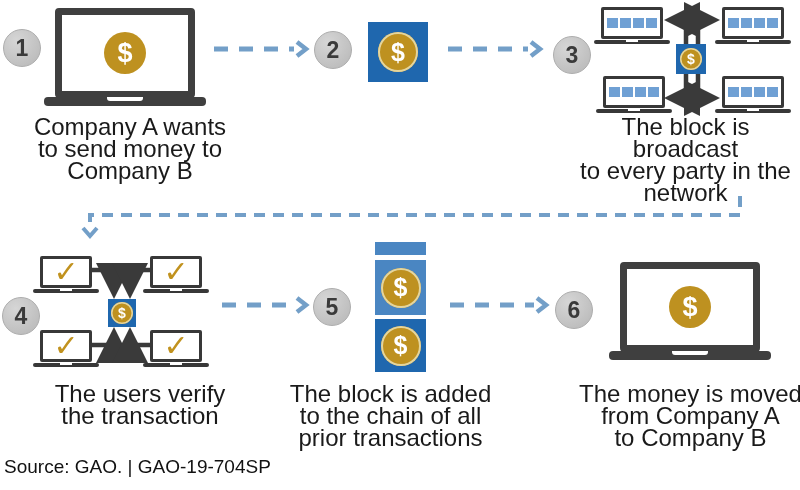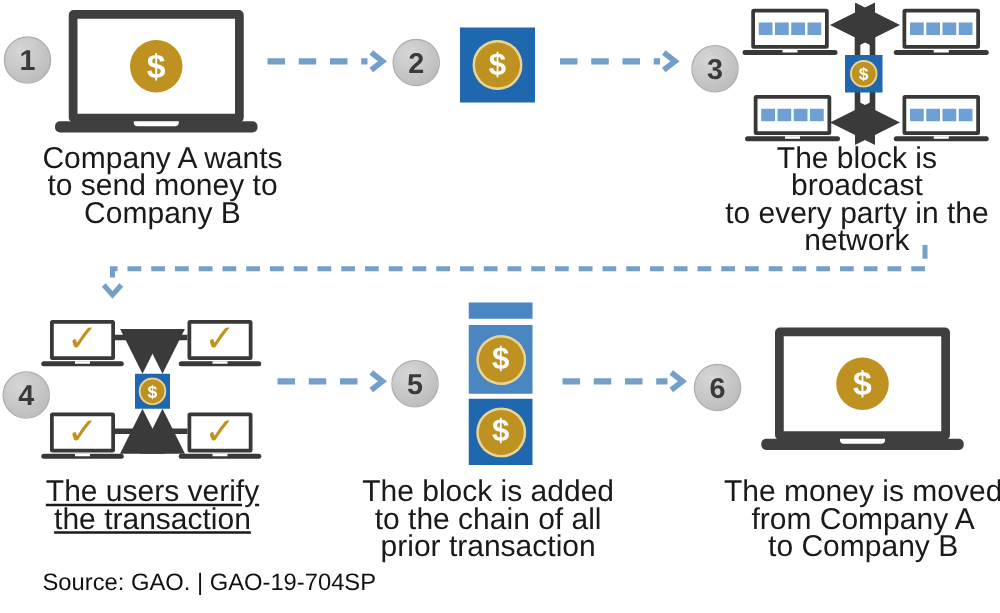--- a/index.html
+++ b/index.html
@@ -50,21 +50,21 @@
   .mini-notch{width:12px;height:2px;background:#ffffff;}
   .sq-row{display:flex;gap:2px;}
   .sq{width:11px;height:10px;background:#6fa0d4;}
   .check{color:#c1921e;font-weight:bold;font-size:30px;line-height:26px;
     font-family:"DejaVu Sans",sans-serif;}
 
   
   .caption{position:absolute;text-align:center;font-size:24px;line-height:22px;
     white-space:pre-line;}
 
-  .source{position:absolute;left:4px;top:456px;font-size:19px;color:#111;margin-left:30px;}
+  .source{position:absolute;left:4px;top:456px;font-size:19px;color:#111;}
 </style>
 </head>
 <body>
 
 <div class="canvas">
 
   <svg class="overlay" viewBox="0 0 800 490">
     <defs>
       <marker id="mDark" markerWidth="9" markerHeight="9" refX="6" refY="4" orient="auto">
         <path d="M0,0 L8,4 L0,8 z" fill="#3a3a3a"></path>
@@ -220,36 +220,36 @@
     <div class="mini-screen">
         <span class="check">✓</span>
       </div>
     <div class="mini-base">
         <i class="mini-notch"></i>
       </div>
   </div>
   <div class="block" style="left:108px;top:299px;width:28px;height:28px;">
     <div class="coin small">$</div>
   </div>
-  <div class="caption" style="left:17px;top:383px;width:210px;text-decoration:underline;">The users verify
+  <div class="caption" style="left:35px;top:383px;width:210px;">The users verify
 the transaction</div>
 
   <div class="num-circle" style="left:313px;top:288px;">5</div>
   <div class="chain">
     <div class="bar"></div>
     <div class="cblock light">
       <div class="coin mid ring">$</div>
     </div>
     <div class="cblock dark">
       <div class="coin mid ring">$</div>
     </div>
   </div>
   <div class="caption" style="left:283px;top:383px;width:215px;">The block is added
 to the chain of all
-prior transaction</div>
+prior transactions</div>
 
   <div class="num-circle" style="left:555px;top:291px;">6</div>
   <div class="laptop" style="left:620px;top:262px;">
     <div class="screen">
       <div class="coin big">$</div>
     </div>
     <div class="base">
         <i class="notch"></i>
       </div>
   </div>

